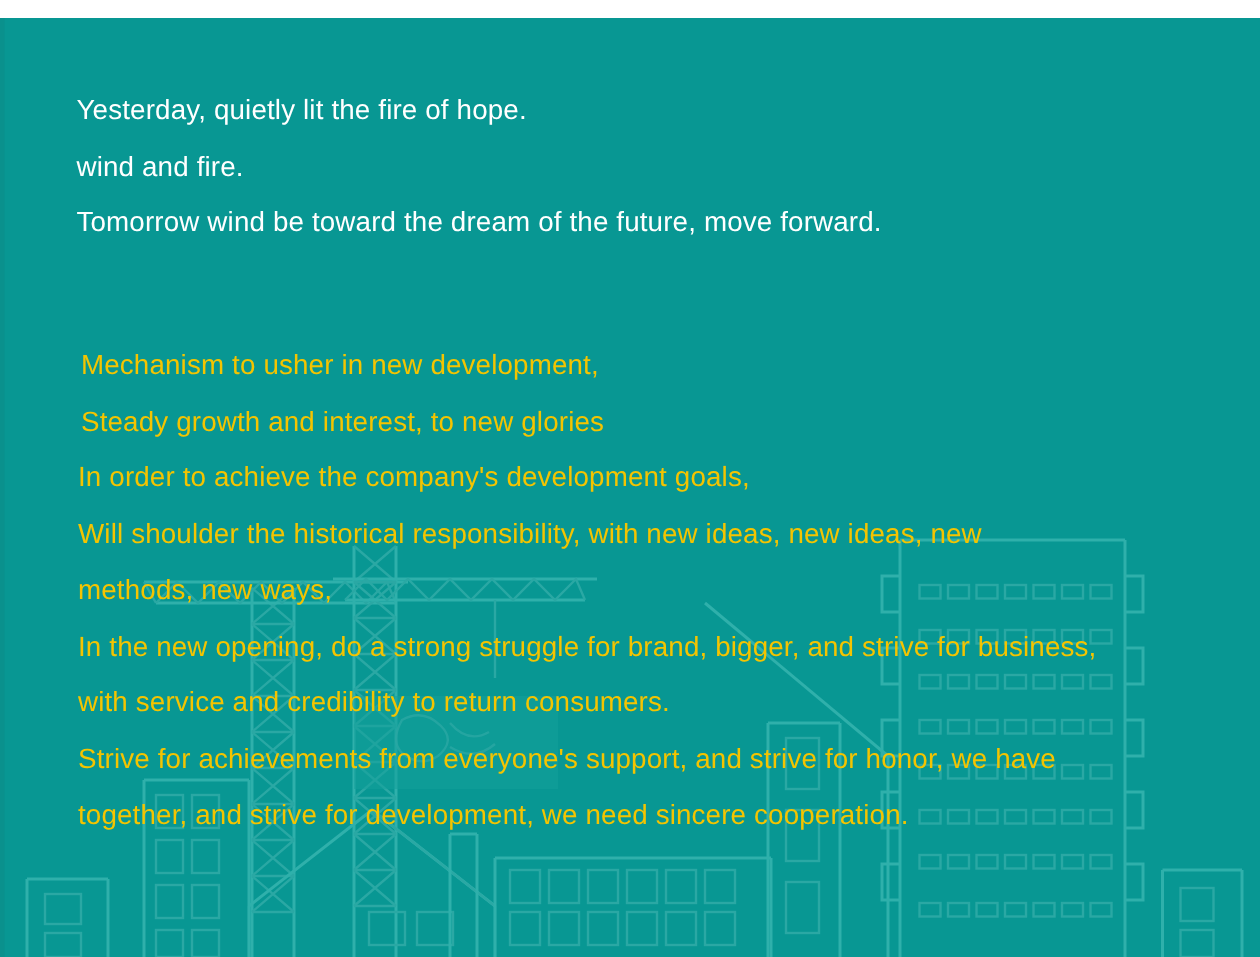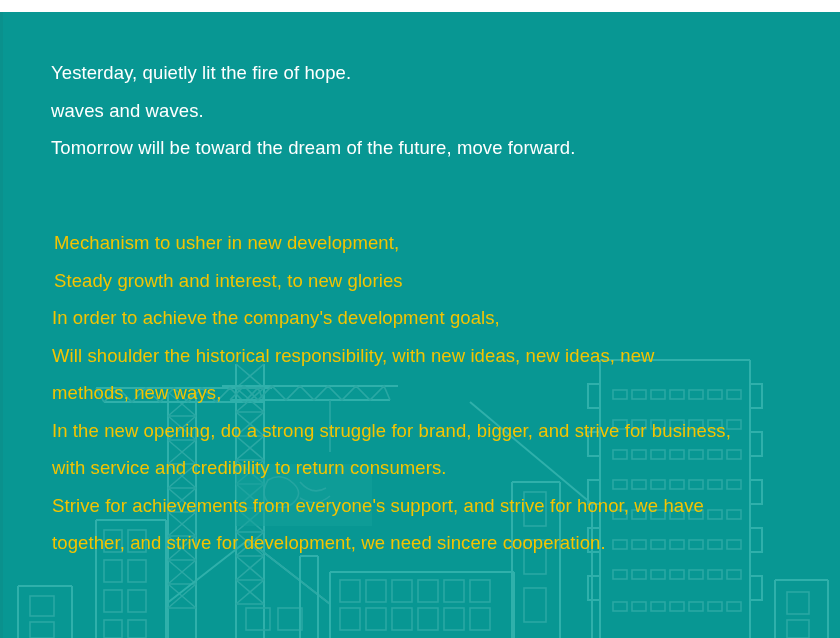--- a/index.html
+++ b/index.html
@@ -322,22 +322,22 @@
           <path class="wm-stroke" d="M300 544 L300 626 M318 544 L318 626 M300 544 L318 544"></path>
         </g>
 
       </svg>
     </div>
 
     <div id="text-layer">
 
       <div id="paragraph-white">
         <div class="txt-line white-line">Yesterday, quietly lit the fire of hope.</div>
-        <div class="txt-line white-line">waves and waves.</div>
-        <div class="txt-line white-line">Tomorrow will be toward the dream of the future, move forward.</div>
+        <div class="txt-line white-line">wind and fire.</div>
+        <div class="txt-line white-line">Tomorrow wind be toward the dream of the future, move forward.</div>
       </div>
 
       <div id="paragraph-yellow">
         <div class="txt-line yellow-line indent-extra">Mechanism to usher in new development,</div>
         <div class="txt-line yellow-line indent-extra">Steady growth and interest, to new glories</div>
         <div class="txt-line yellow-line">In order to achieve the company's development goals,</div>
         <div class="txt-line yellow-line">Will shoulder the historical responsibility, with new ideas, new ideas, new</div>
         <div class="txt-line yellow-line">methods, new ways,</div>
         <div class="txt-line yellow-line">In the new opening, do a strong struggle for brand, bigger, and strive for business,</div>
         <div class="txt-line yellow-line">with service and credibility to return consumers.</div>

